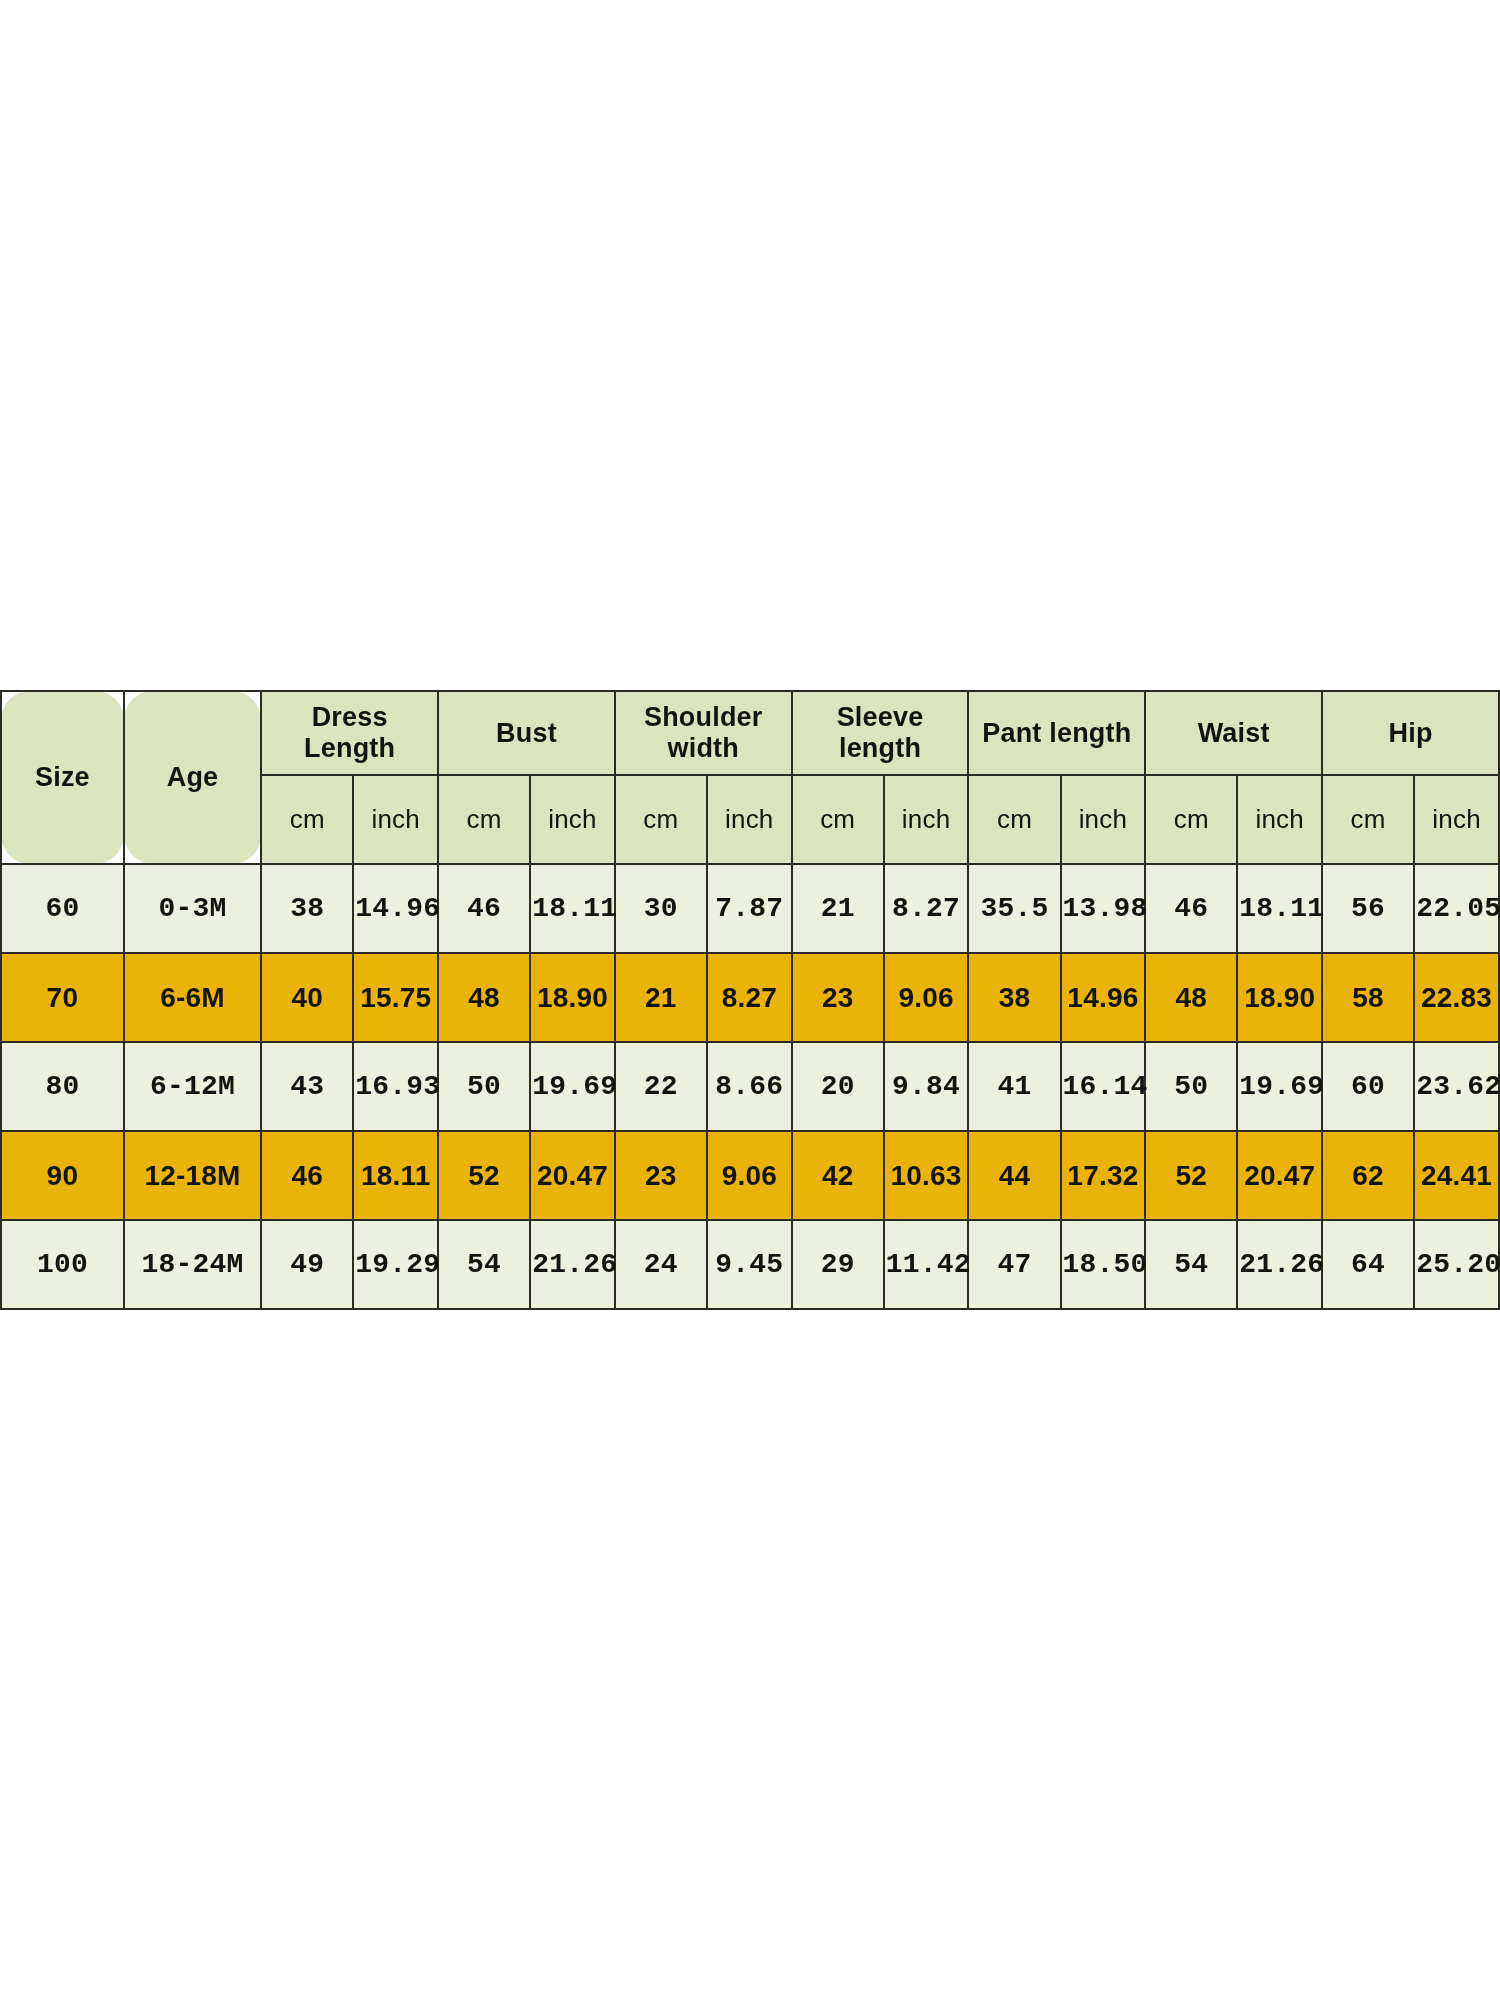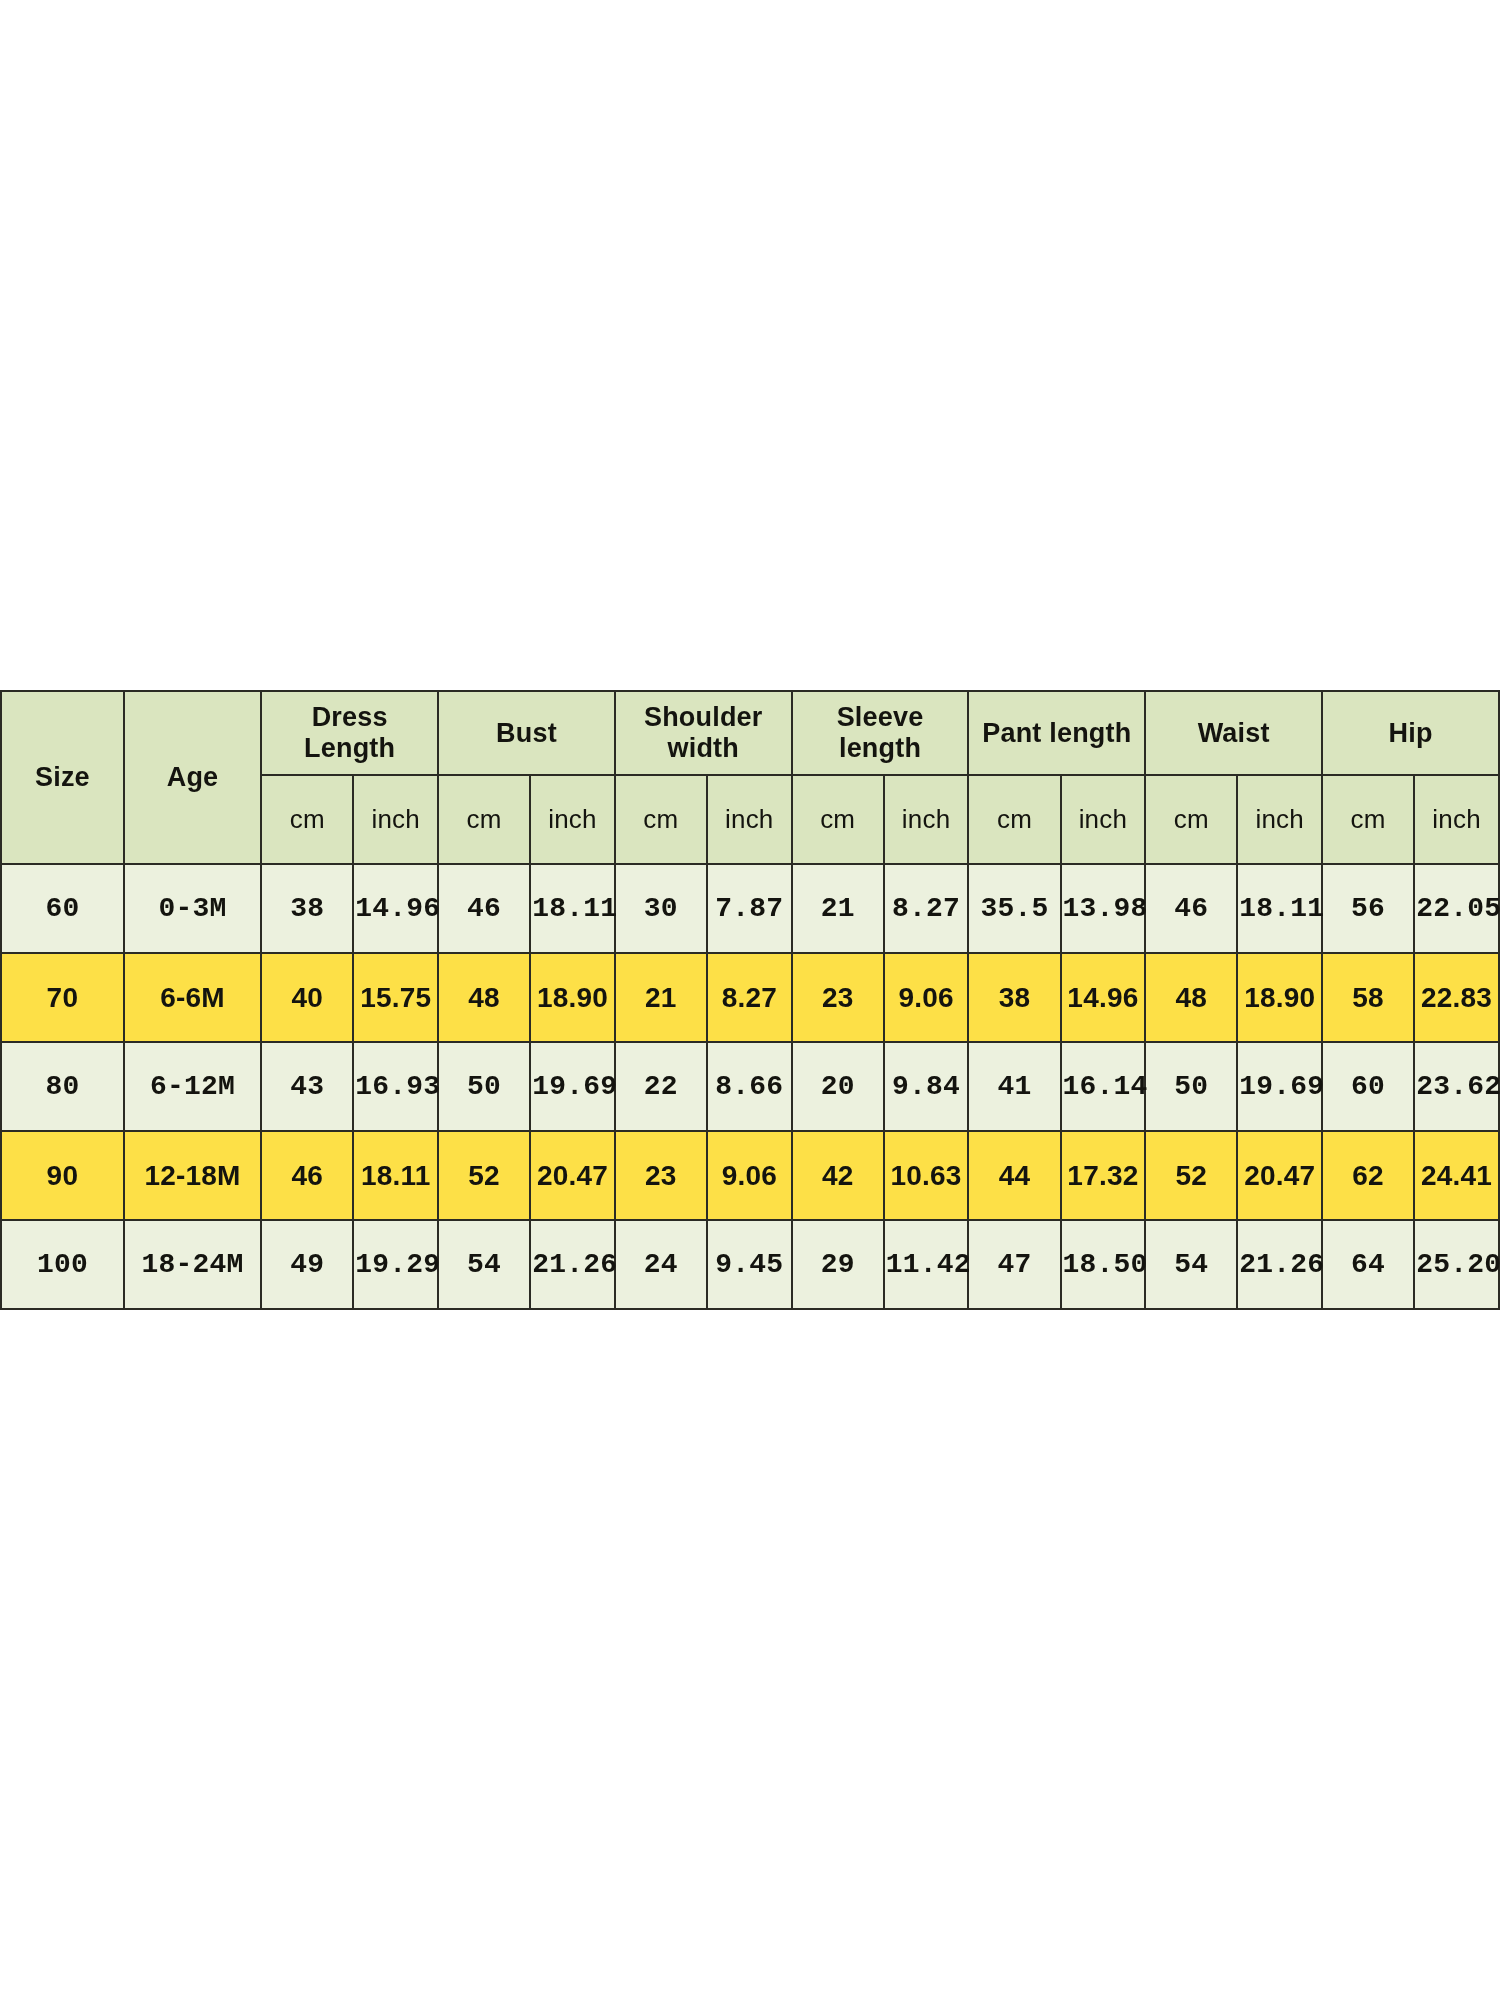--- a/index.html
+++ b/index.html
@@ -50,30 +50,31 @@
     height: 80px;
   }
   thead th.unit-head {
     height: 85px;
     font-weight: normal;
     font-size: 26px;
   }
   thead th.corner-head {
     height: 165px;
     font-size: 27px;
+    border-radius: 29px;
   }
 
   
   tbody td {
     height: 85px;
     font-size: 28px;
     font-weight: bold;
   }
   tbody tr.row-light td { background: #ecf1de; font-family: Liberation Mono, monospace; }
-  tbody tr.row-dark  td { background: #fde047; }
+  tbody tr.row-dark  td { background: #eab308; }
 
   
   col.c-size   { width: 100px; }
   col.c-age    { width: 112px; }
   col.c-cm     { width: 75px; }
   col.c-inch   { width: 69px; }
 </style>
 </head>
 <body>
 

